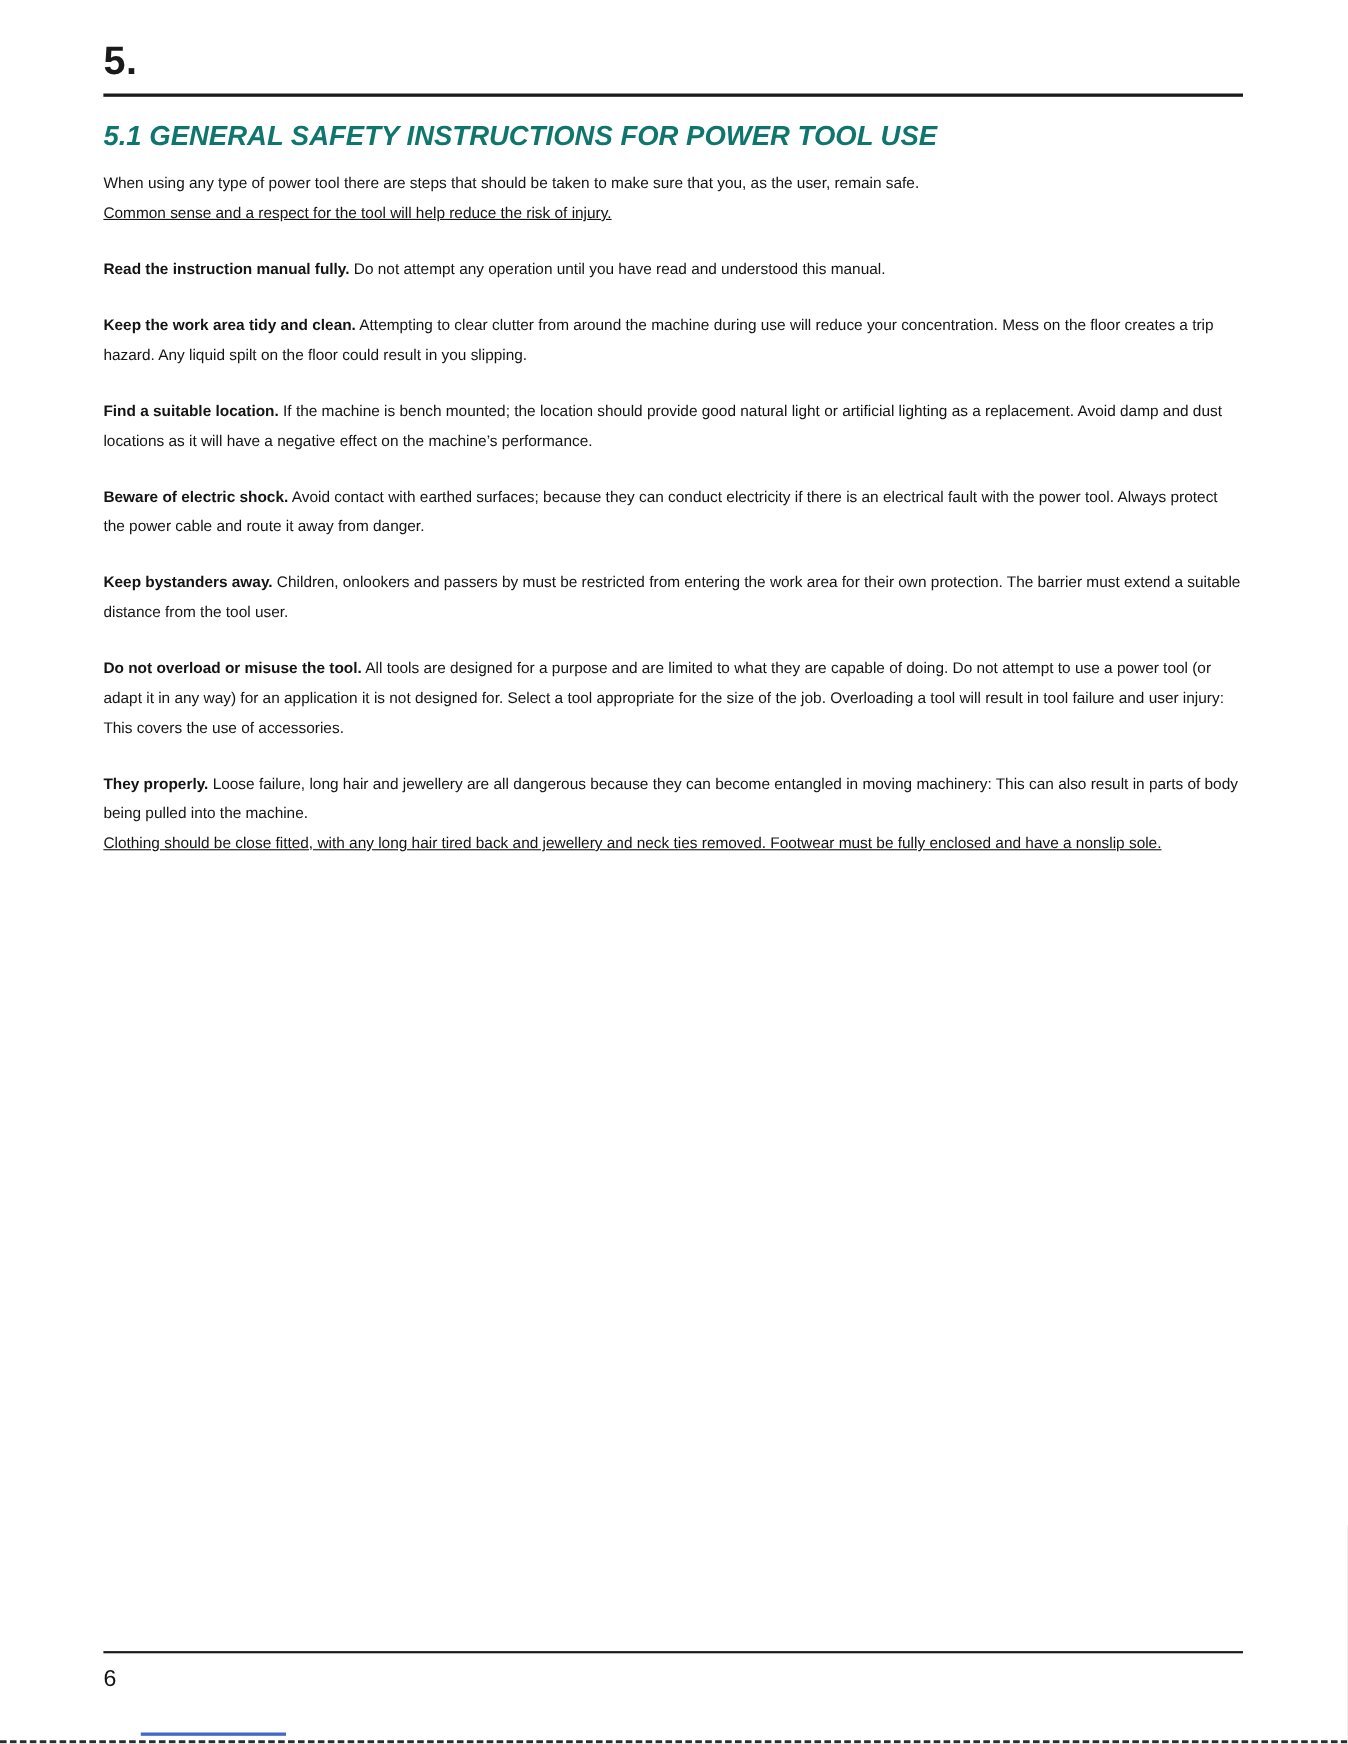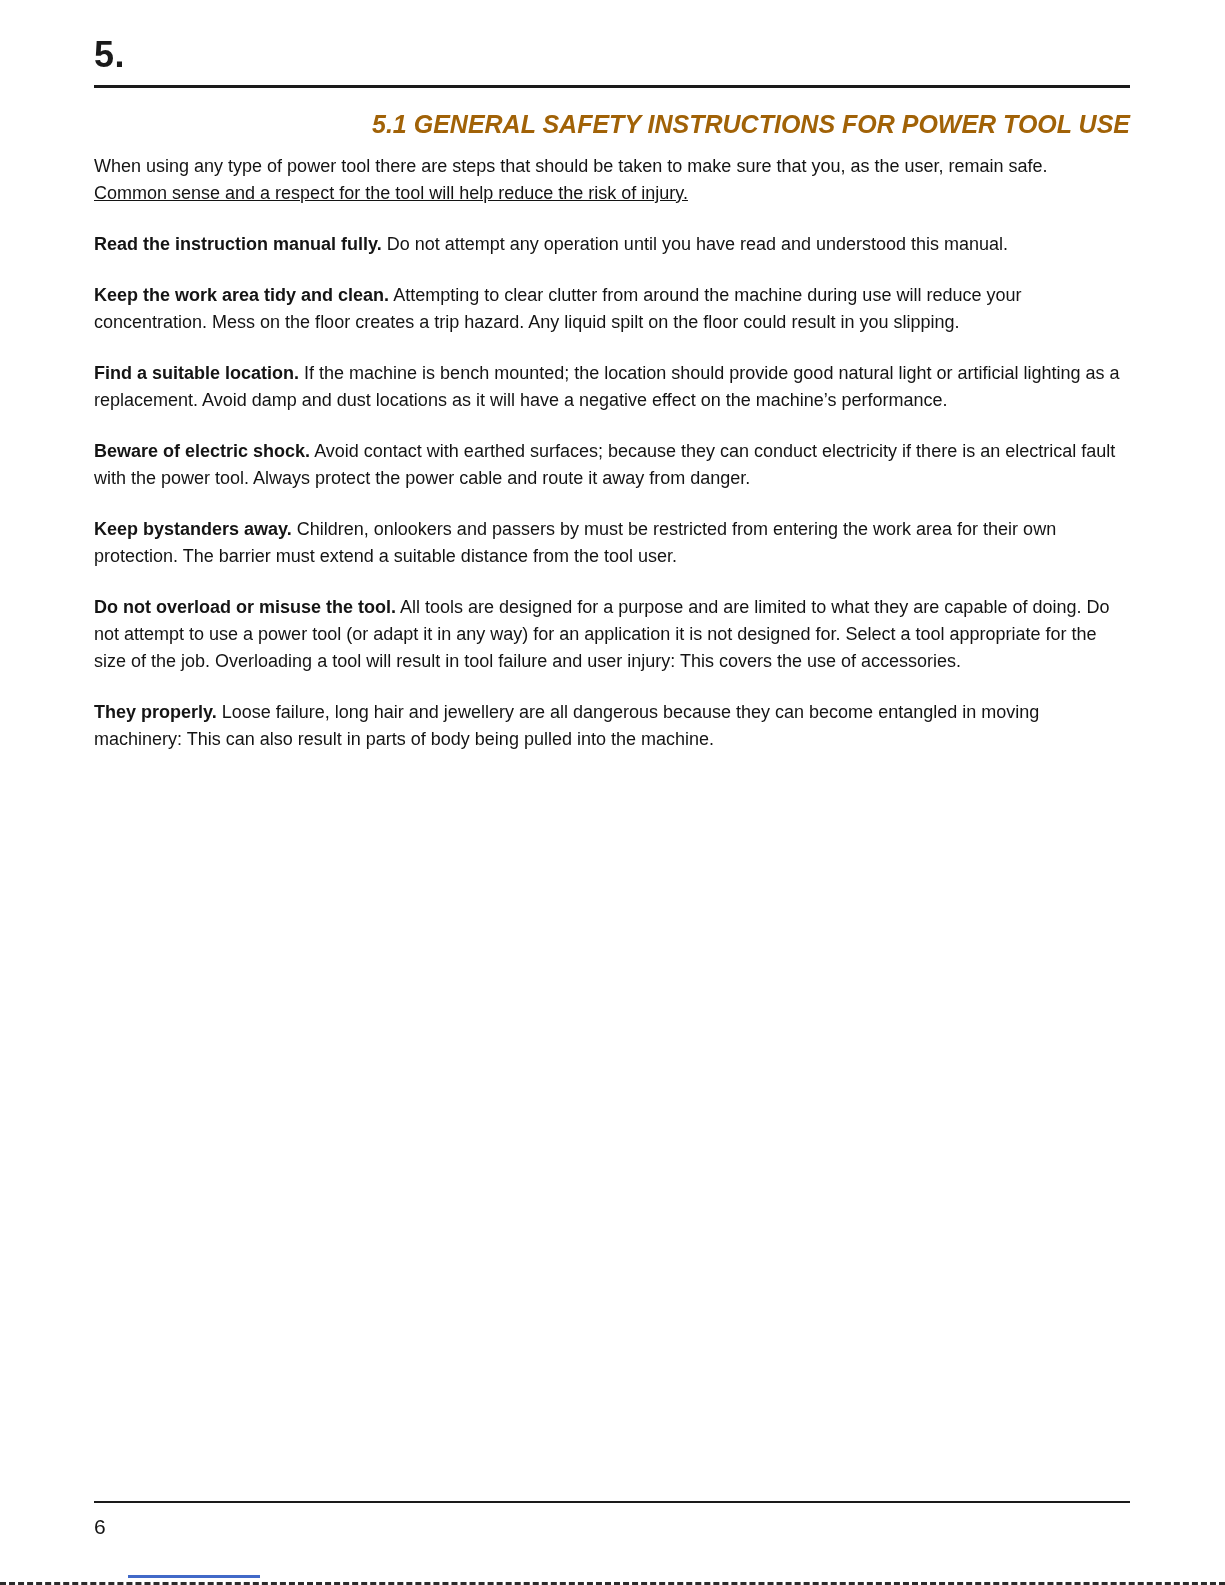--- a/index.html
+++ b/index.html
@@ -27,26 +27,25 @@
   .header-rule {
     height: 3px;
     background: #1a1a1a;
     margin-top: 9px;
   }
   .section-title {
     font-style: italic;
     font-weight: 700;
     font-size: 25px;
     margin: 22px 0 14px 0;
-    color: #a16207;
-    text-align: right;
+    color: #0f766e;
   }
   .body-text { }
   .para {
-    font-size: 18px;
+    font-size: 14px;
     line-height: 27px;
     margin: 0 0 24px 0;
   }
   .lead { font-weight: 700; }
   .line2 { display: block; text-decoration: underline; }
   .doc-footer {
     position: absolute;
     left: 94px;
     right: 95px;
     bottom: 46px;
@@ -112,20 +111,21 @@
 
 
     <p class="para">
       <strong class="lead">Do not overload or misuse the tool.</strong>
       <span>  All tools are designed for a purpose and are limited to what they are capable of doing. Do not attempt to use a power tool (or adapt it in any way) for an application it is not designed for.  Select a tool appropriate for the size of the job.  Overloading a tool will result in tool failure and user injury:  This covers the use of accessories.</span>
     </p>
 
     <p class="para">
       <strong class="lead">They properly.</strong>
       <span>  Loose failure, long hair and jewellery are all dangerous because they can become entangled in moving machinery: This can also result in parts of body being pulled into the machine.</span>
+      <span class="line2">Clothing should be close fitted, with any long hair tired back and jewellery and neck ties removed.  Footwear must be fully enclosed and have a nonslip sole.</span>
     </p>
 
   </section>
 
   <footer class="doc-footer">
     <div class="footer-rule"></div>
     <div class="page-number">6</div>
   </footer>
 
   <div class="artifact-dashed"></div>

